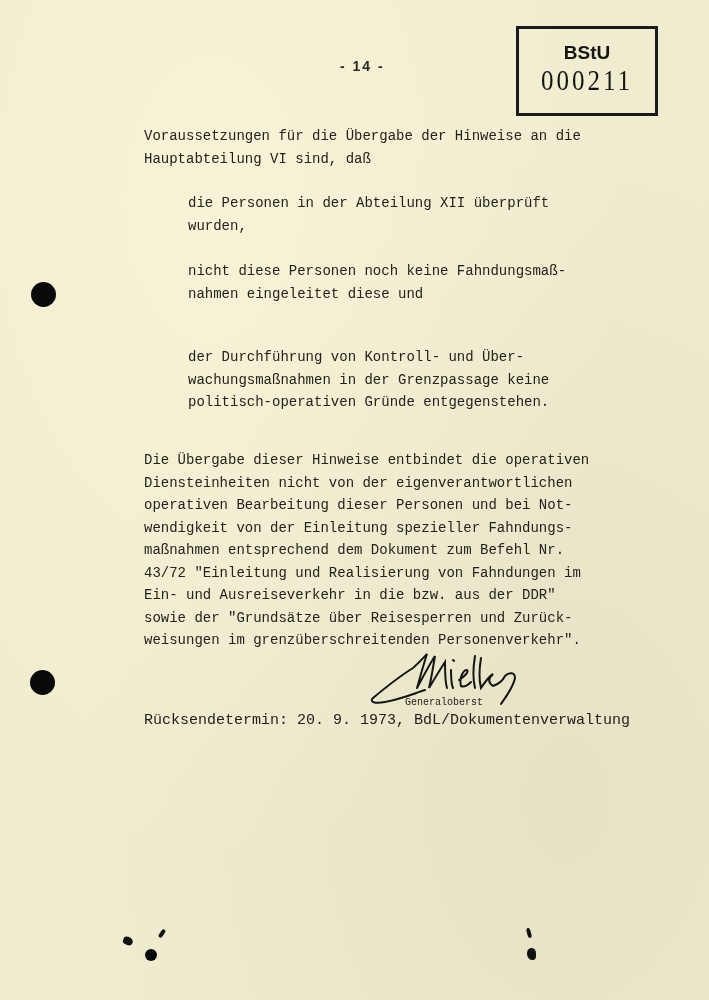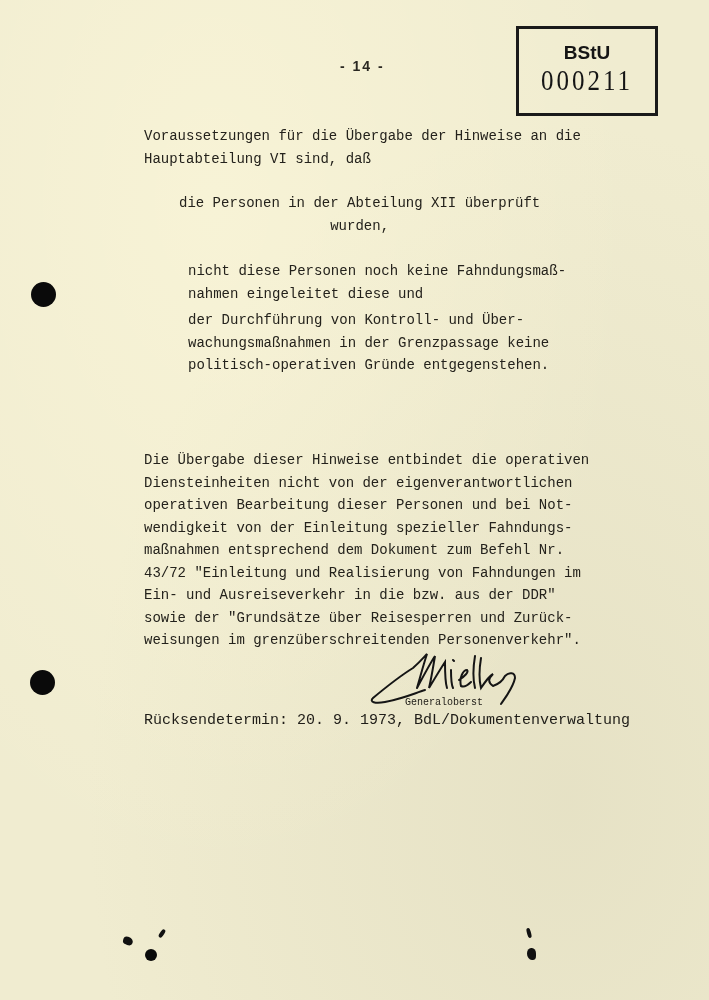--- a/index.html
+++ b/index.html
@@ -29,23 +29,23 @@
   .stamp-num {
     font-family: "Liberation Serif", "DejaVu Serif", serif;
     font-size: 25px; letter-spacing: 3px; margin-top: 2px; color: #151515;
     transform: scaleY(1.2); display: inline-block;
   }
   .text {
     position: absolute; font-size: 14px; line-height: 22.5px;
     white-space: pre; color: #24221c;
   }
   .p1 { left: 144px; top: 125px; }
-  .c1 { left: 179px; top: 192px; text-align: center; }
+  .c1 { left: 188px; top: 192px; }
   .c2 { left: 188px; top: 260px; }
-  .c3 { left: 188px; top: 309px; }
+  .c3 { left: 188px; top: 346px; }
   .p2 { left: 144px; top: 417px; margin-top: 32px; }
   .signature {
     position: absolute; left: 365px; top: 648px; width: 200px; height: 60px;
   }
   .sig-title { position: absolute; left: 405px; top: 692px; font-size: 10px; }
   .footer { position: absolute; left: 144px; top: 712px; font-size: 15px; white-space: pre; }
   .hole {
     position: absolute; width: 25px; height: 25px; border-radius: 50%;
     background: #0a0a0a;
   }

